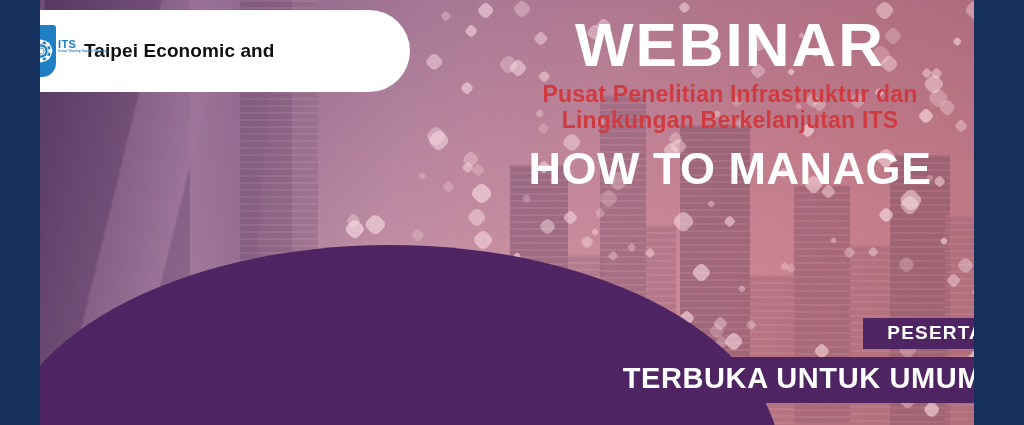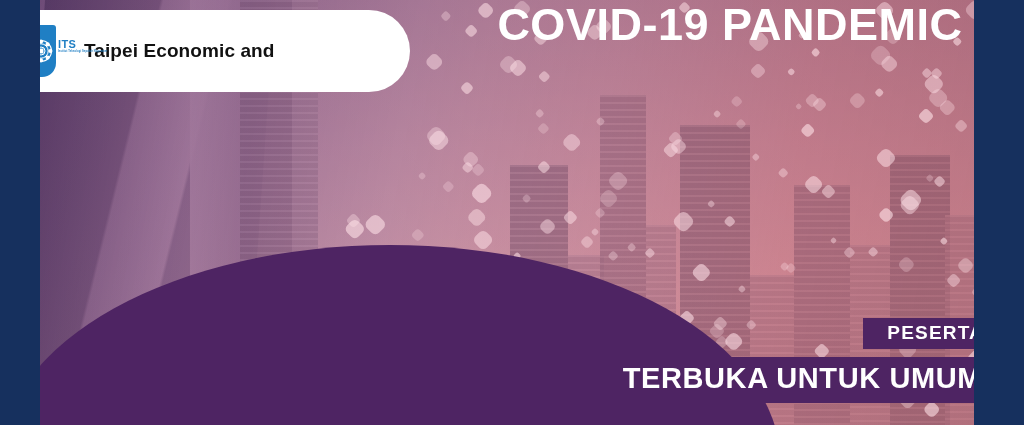--- a/index.html
+++ b/index.html
@@ -313,21 +313,24 @@
         <span class="sml">Institut Teknologi Sepuluh Nopember</span>
       </div>
     </div>
 
     <div class="teto">
       <div class="en">Taipei Economic and</div>
     </div>
   </div>
 
   <div class="txt">
-    <div class="t-h1" style="margin-top:0">COVID-19 PANDEMIC</div>
+    <div class="t-webinar">WEBINAR</div>
+    <div class="t-sub">Pusat Penelitian Infrastruktur dan</div>
+    <div class="t-sub" style="margin-top:0">Lingkungan Berkelanjutan ITS</div>
+    <div class="t-h1">HOW TO MANAGE</div>
   </div>
 
   <div class="badges">
     <span class="b-peserta">PESERTA</span>
     <span class="b-terbuka">TERBUKA UNTUK UMUM</span>
   </div>
 
 </div>
 
 </body></html>

